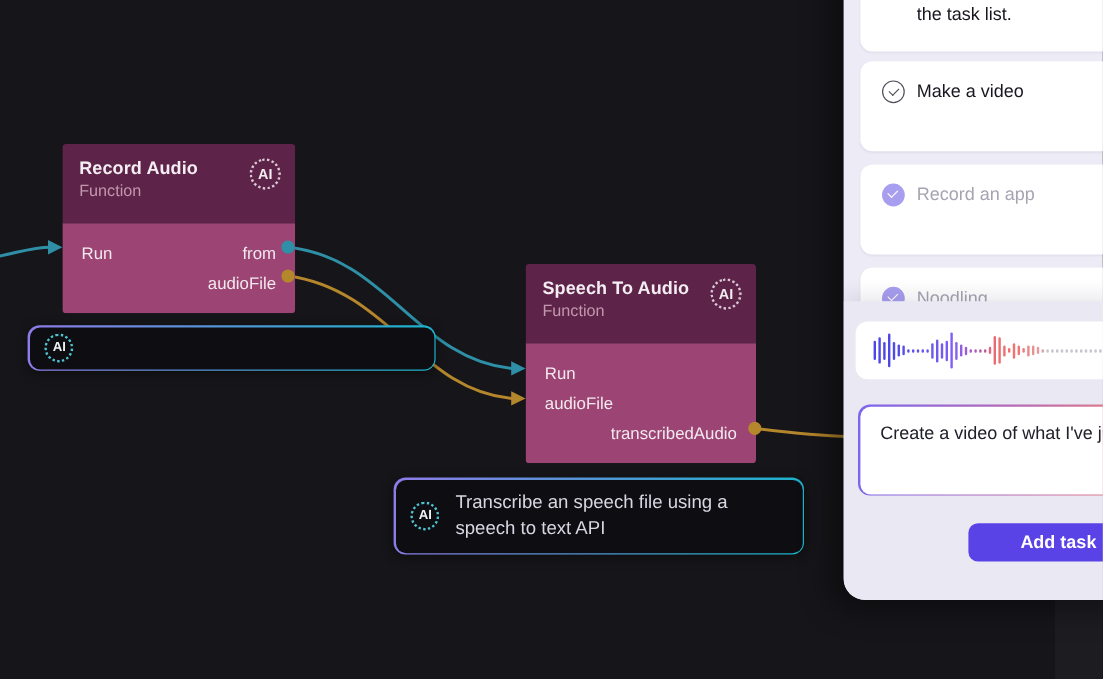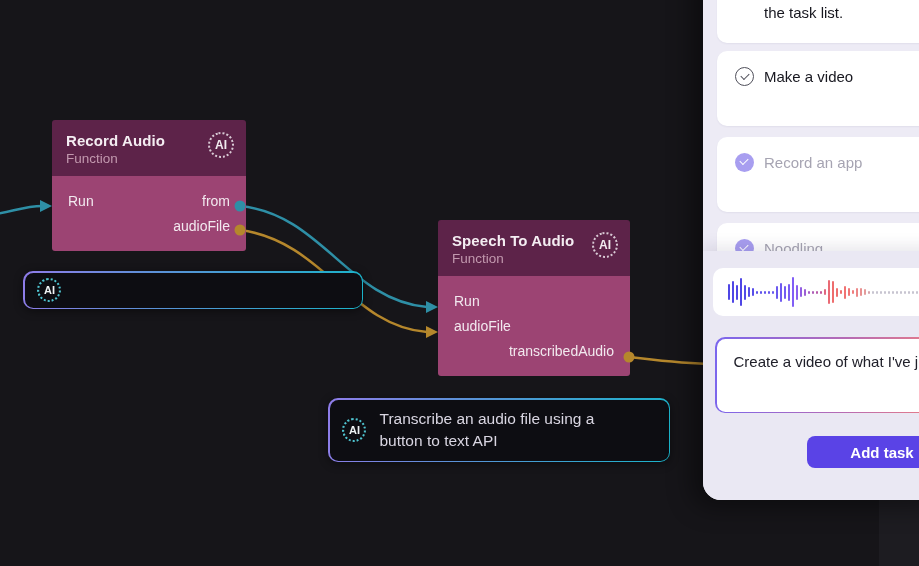--- a/index.html
+++ b/index.html
@@ -9,21 +9,21 @@
     background:#161519;
     font-family:"Liberation Sans","DejaVu Sans",sans-serif;
     -webkit-font-smoothing:antialiased;
   }
   
   .wire-layer { position:absolute; inset:0; z-index:1; pointer-events:none; }
   .port-layer { position:absolute; inset:0; z-index:4; pointer-events:none; }
 
   
   .node { position:absolute; z-index:2; border-radius:3px; overflow:hidden; cursor:default; }
-  .node-header { padding:12px 14px 10px 14px; position:relative; }
+  .node-header { padding:12px 14px 20px 14px; position:relative; }
   .node-title { font-size:15px; font-weight:700; letter-spacing:.1px; color:#f4edf2; }
   .node-sub { font-size:13.5px; color:#c298ae; margin-top:2px; }
   .ai-badge {
     position:absolute; top:12px; right:12px;
     width:26px; height:26px; border-radius:50%;
     border:2px dotted #d8c9d4;
     display:flex; align-items:center; justify-content:center;
     font-size:12px; font-weight:700; color:#f2ecf0;
     transform:rotate(-12deg);
   }
@@ -168,21 +168,21 @@
         <span>AI</span>
       </div>
   </div>
 </div>
 
 <div class="caption" style="left:328px; top:398px; width:342px; height:64px;">
   <div class="caption-inner">
     <div class="caption-ai">
         <span>AI</span>
       </div>
-    <div class="caption-text" style="max-width:262px;">Transcribe an audio file using a button to text API</div>
+    <div class="caption-text" style="max-width:262px;">Transcribe an speech file using a speech to text API</div>
   </div>
 </div>
 
 <svg class="port-layer" width="919" height="566" viewBox="0 0 919 566">
   <polygon points="40,200 52,206 40,212" fill="#2e8fa6"></polygon>
   <polygon points="426,301 438,307 426,313" fill="#2e8fa6"></polygon>
   <polygon points="426,326 438,332 426,338" fill="#b5872c"></polygon>
   <circle cx="240" cy="206" r="5.5" fill="#2e8fa6"></circle>
   <circle cx="240" cy="230" r="5.5" fill="#b5872c"></circle>
   <circle cx="629" cy="357" r="5.5" fill="#b5872c"></circle>

